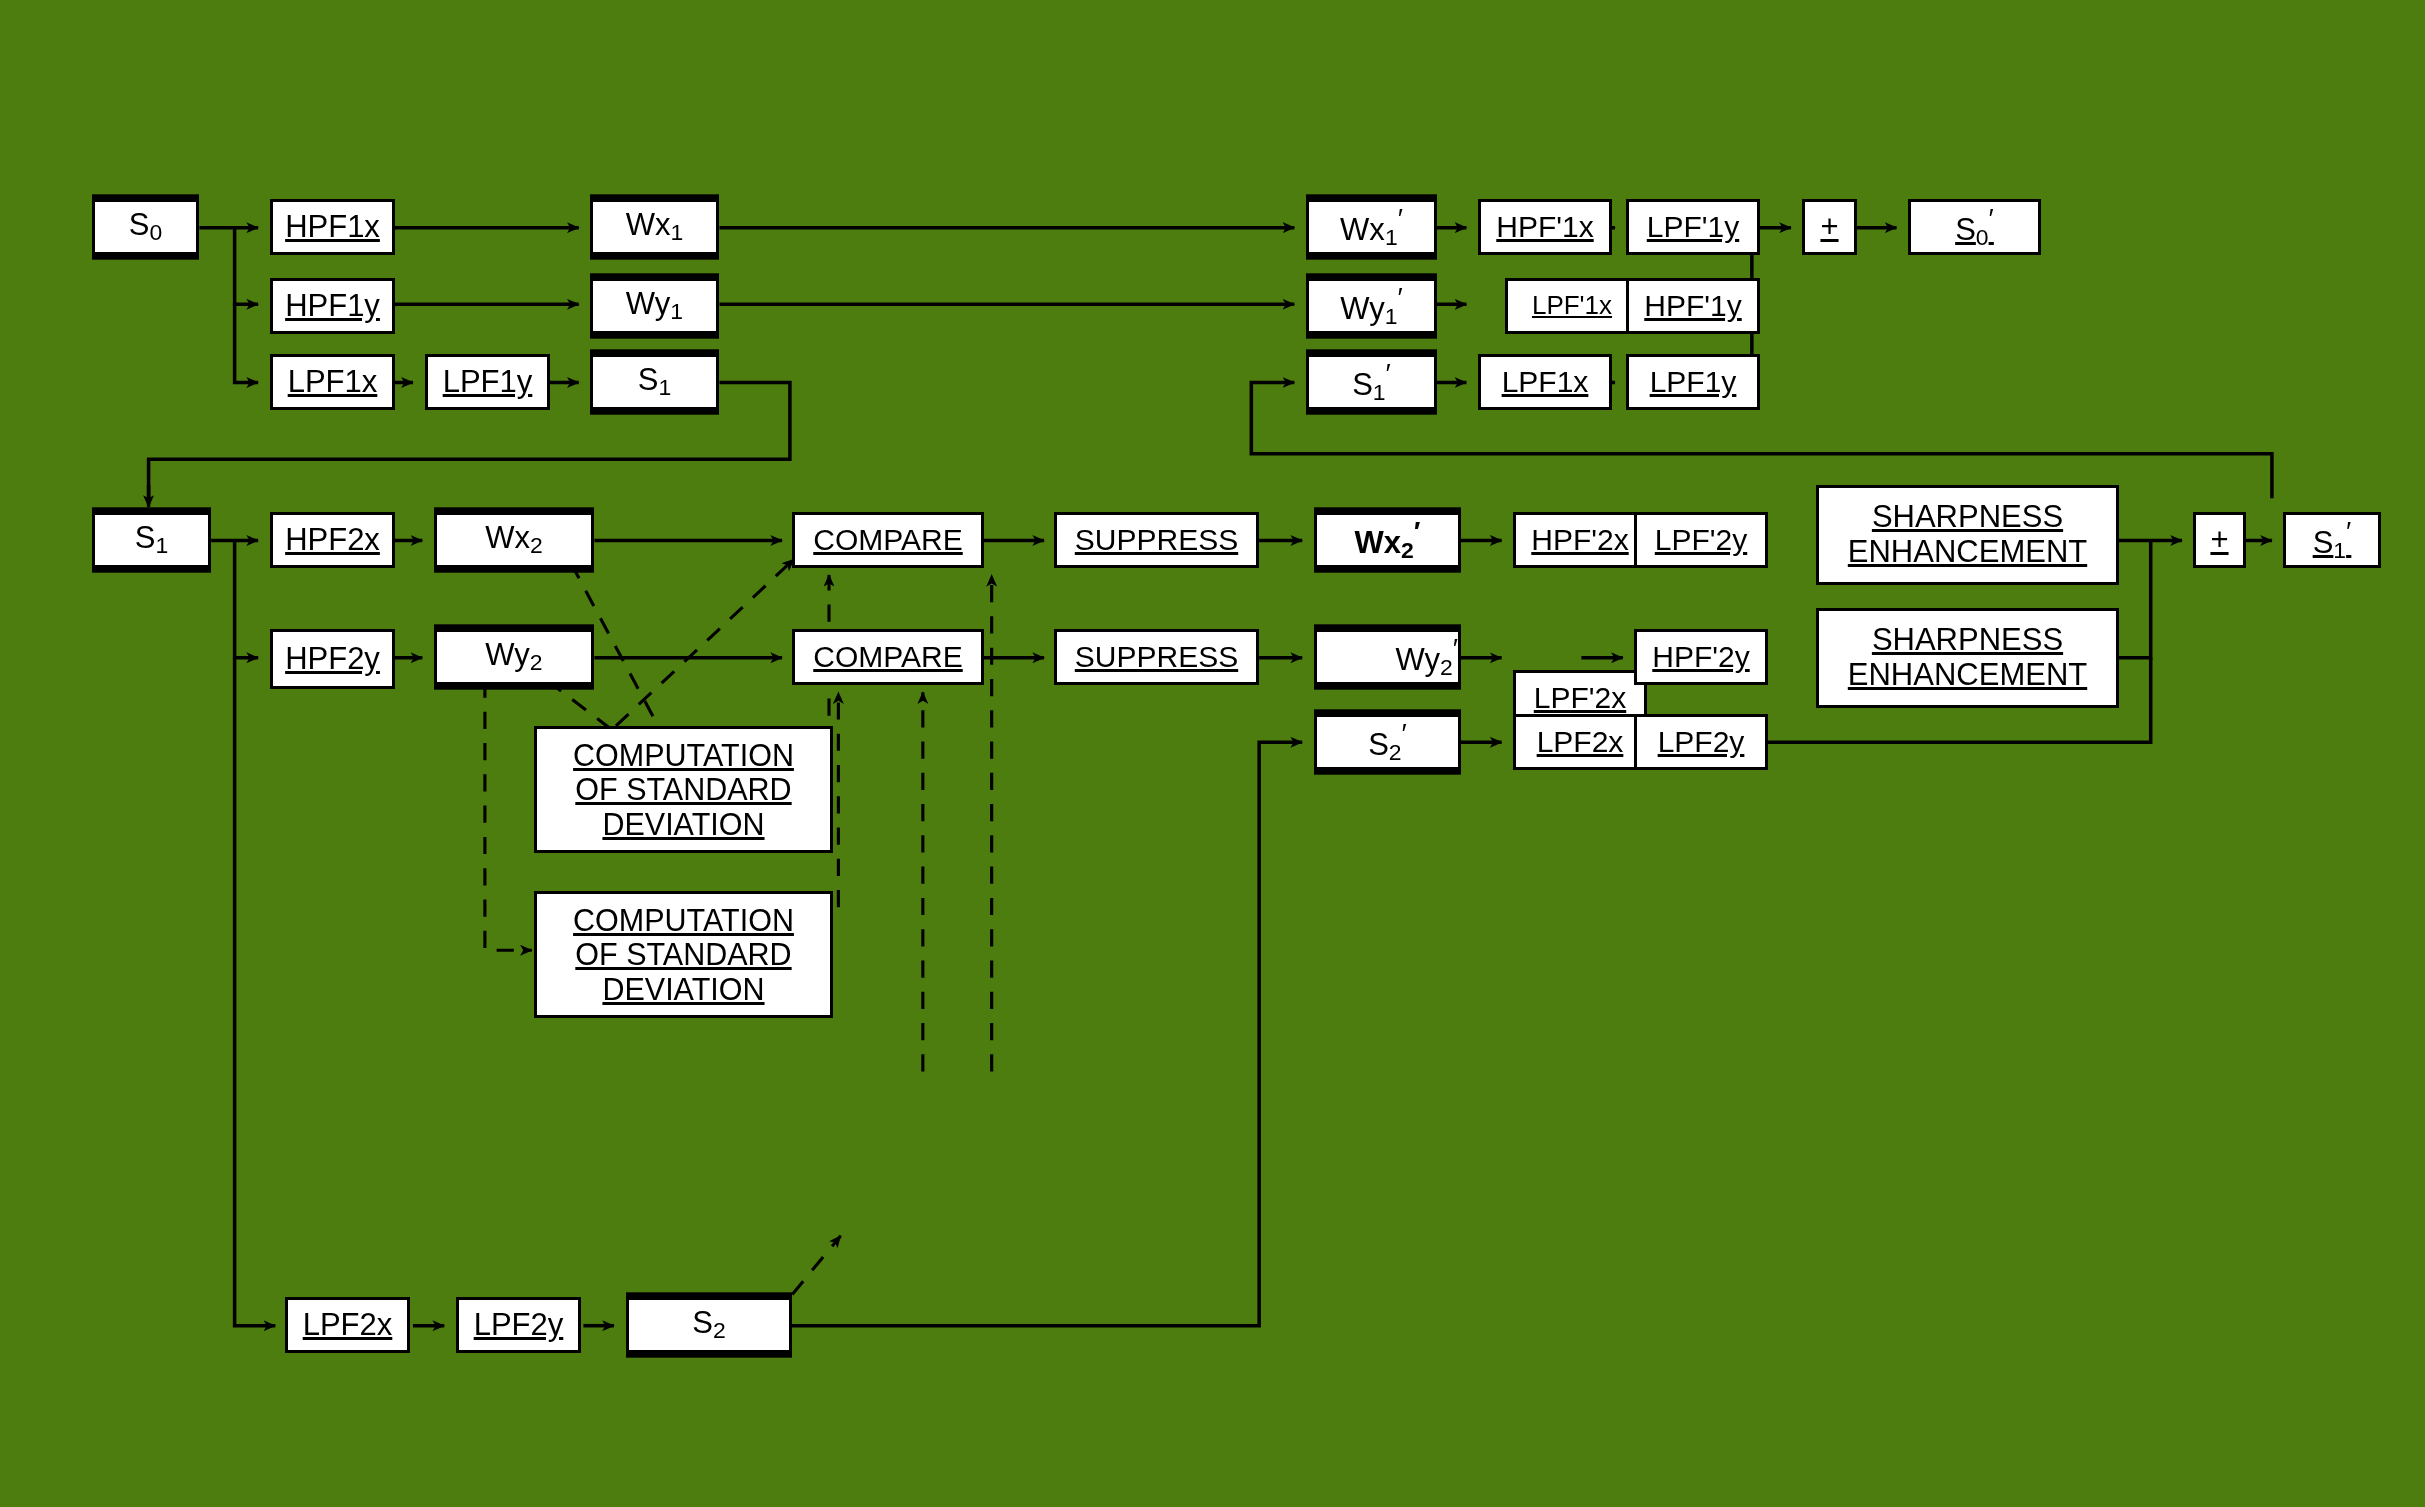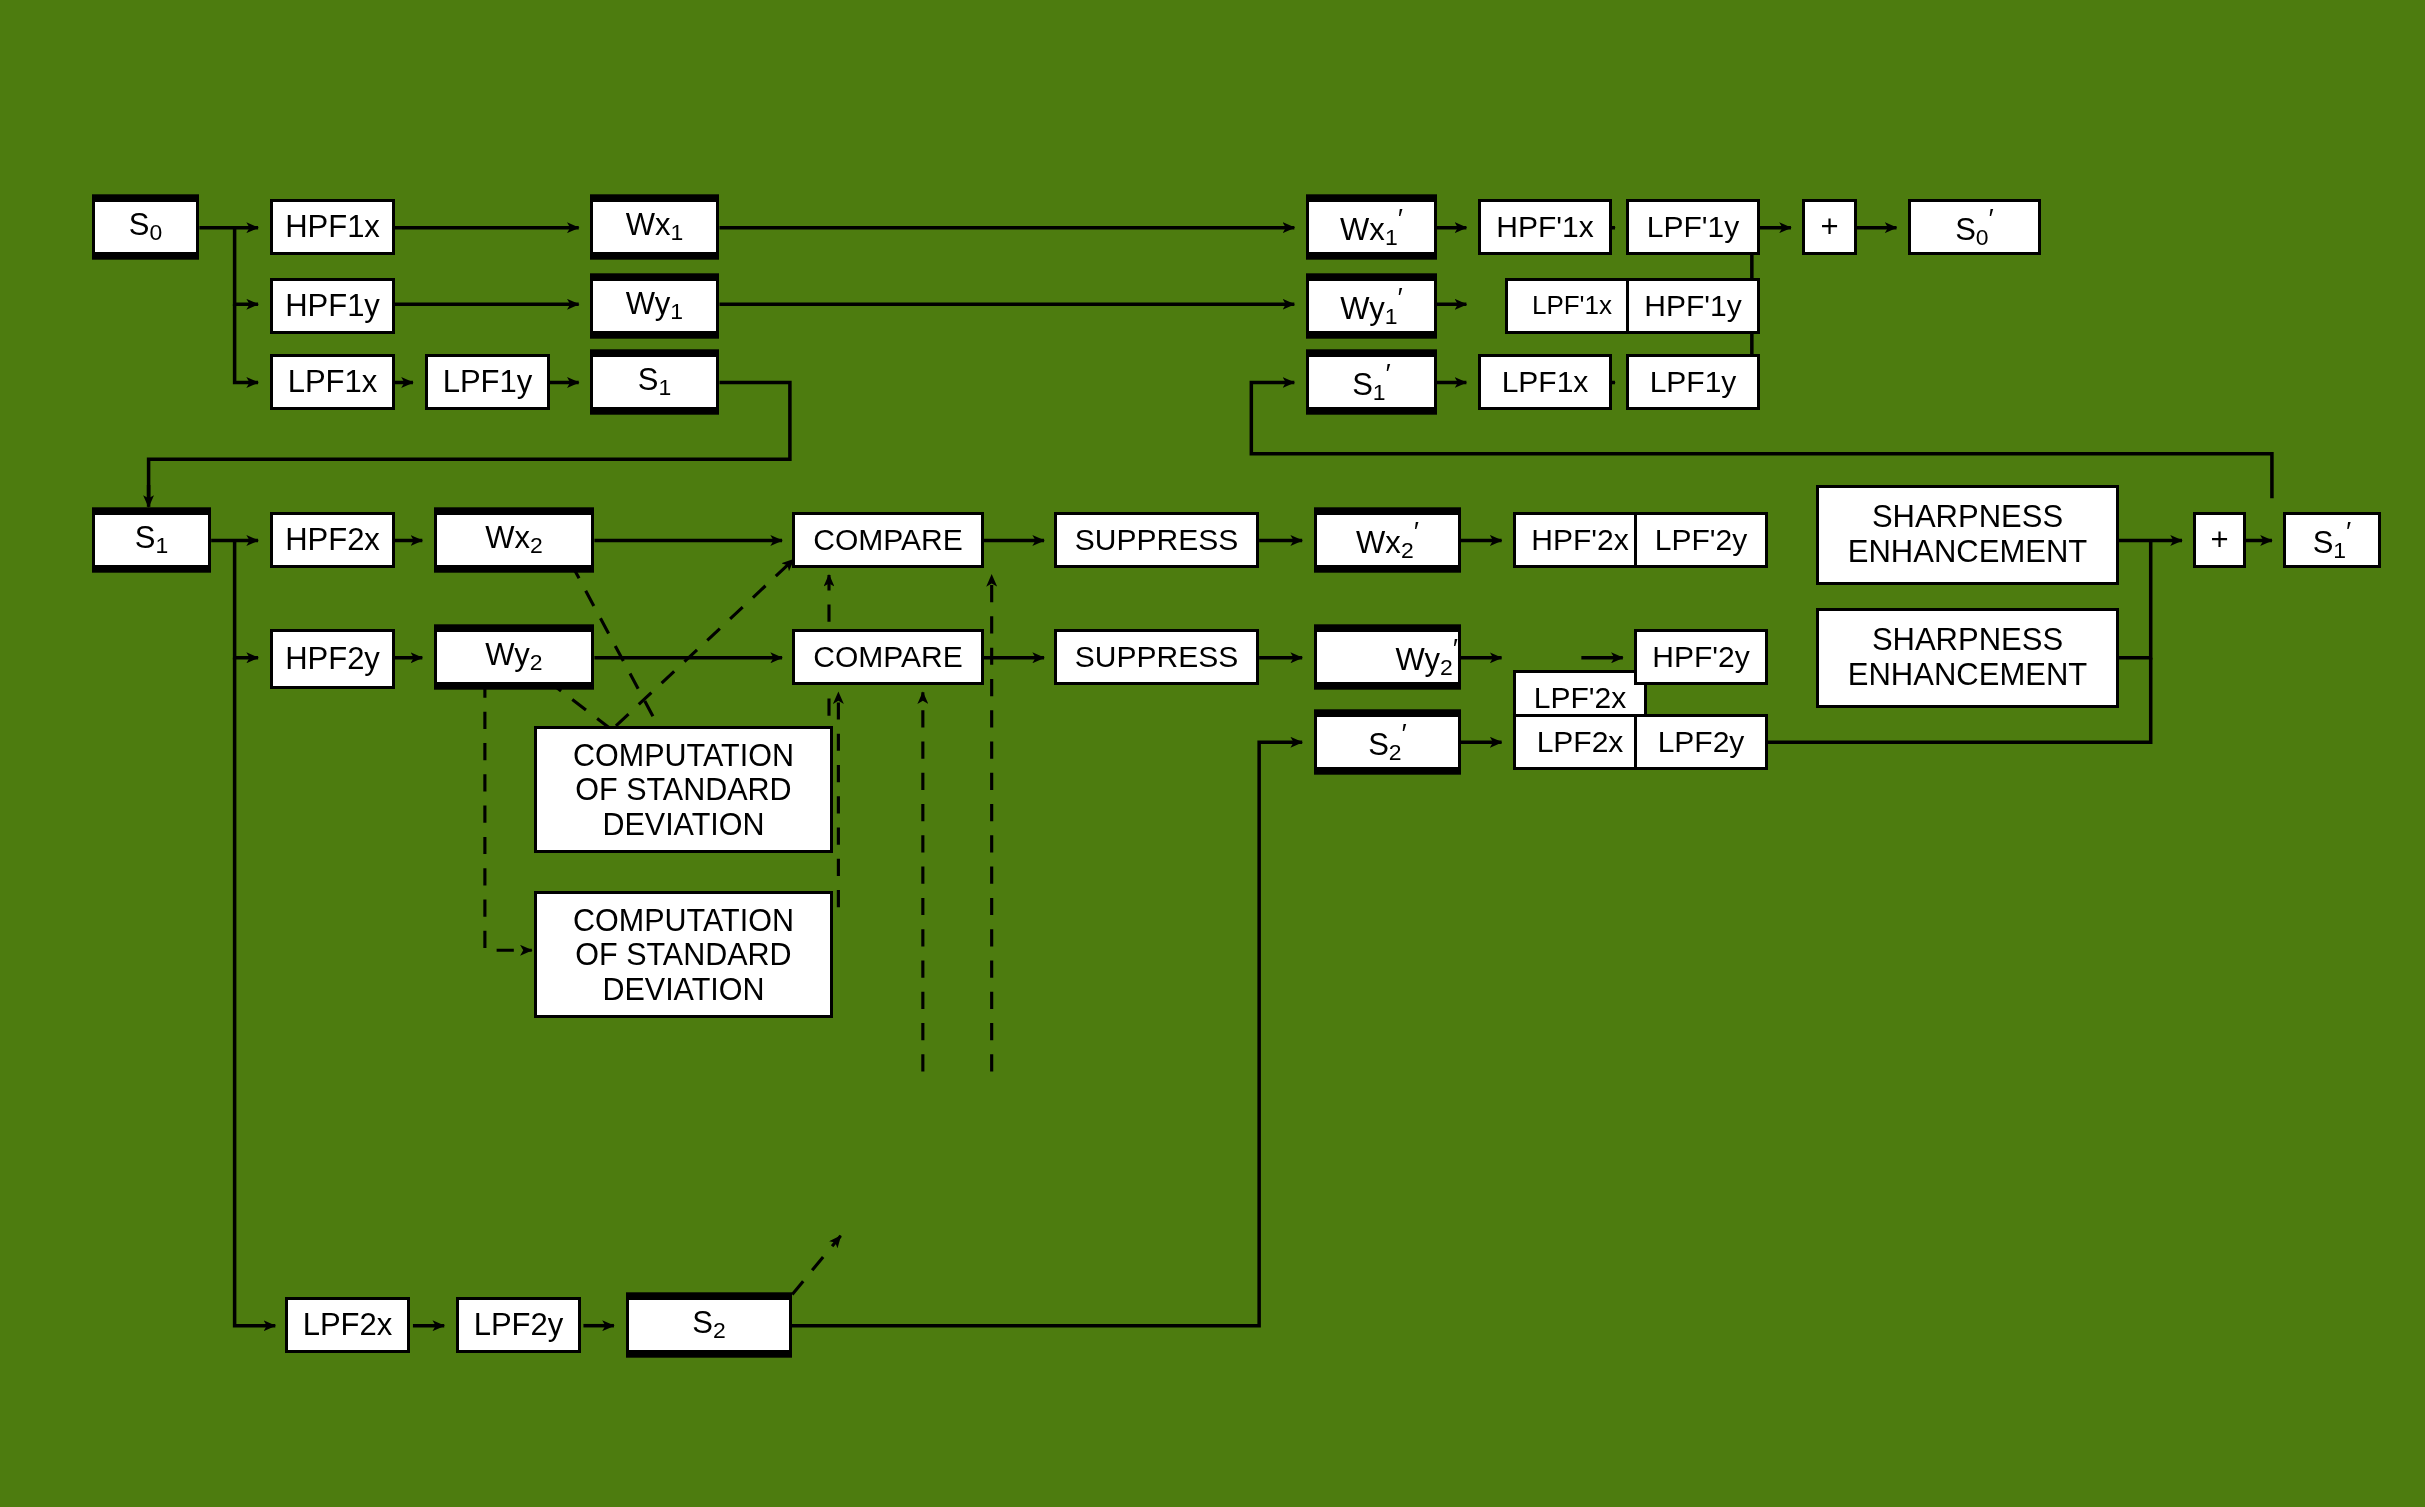--- a/index.html
+++ b/index.html
@@ -2,21 +2,21 @@
 <html style="font-size:12.5px"><head>
 <meta charset="utf-8">
 <style>
   html,body{margin:0;padding:0;background:#ffffff;}
   #root{position:relative;width:2426px;height:1508px;background:#4d7c0f;
         font-family:"Liberation Sans", sans-serif;}
   svg{position:absolute;left:0;top:0;width:2426px;height:1508px;}
   .blk{position:absolute;box-sizing:border-box;background:#ffffff;
        display:flex;align-items:center;justify-content:center;text-align:center;
        color:#000;line-height:1.12;}
-  .thin{border:3.1px solid #000;}
+  .thin{border:3.1px solid #000;text-decoration:underline;}
   .thick{border:3.1px solid #000;box-shadow:0 4.7px 0 0 #000, 0 -4.7px 0 0 #000;}
   .lbl{white-space:pre-line;}
   .sub{font-size:0.74em;vertical-align:-0.22em;}
   .pri{vertical-align:0.42em;font-size:0.9em;}
 </style>
 </head>
 <body>
 <div id="root">
 
 <svg viewBox="0 0 3102 1928">
@@ -211,21 +211,21 @@
   <span>COMPARE</span>
 </div>
 
 <div class="blk thin" style="left:1054px;top:512px;width:205px;height:56px;font-size:30px;">
   <span>SUPPRESS</span>
 </div>
 <div class="blk thin" style="left:1054px;top:629px;width:205px;height:56px;font-size:30px;">
   <span>SUPPRESS</span>
 </div>
 
-<div class="blk thick" style="left:1314px;top:512px;width:147px;height:56px;font-size:31px;">
+<div class="blk thick" style="left:1314px;top:512px;width:147px;height:56px;font-size:31px;font-weight:bold;">
   <span>Wx<span class="sub">2</span><span class="pri">′</span></span>
 </div>
 <div class="blk thick" style="left:1314px;top:629px;width:147px;height:56px;font-size:31px;justify-content:flex-end;">
   <span>Wy<span class="sub">2</span><span class="pri">′</span></span>
 </div>
 <div class="blk thick" style="left:1314px;top:714px;width:147px;height:56px;font-size:31px;">
   <span>S<span class="sub">2</span><span class="pri">′</span></span>
 </div>
 
 <div class="blk thin" style="left:1513px;top:512px;width:134px;height:56px;font-size:30px;">

